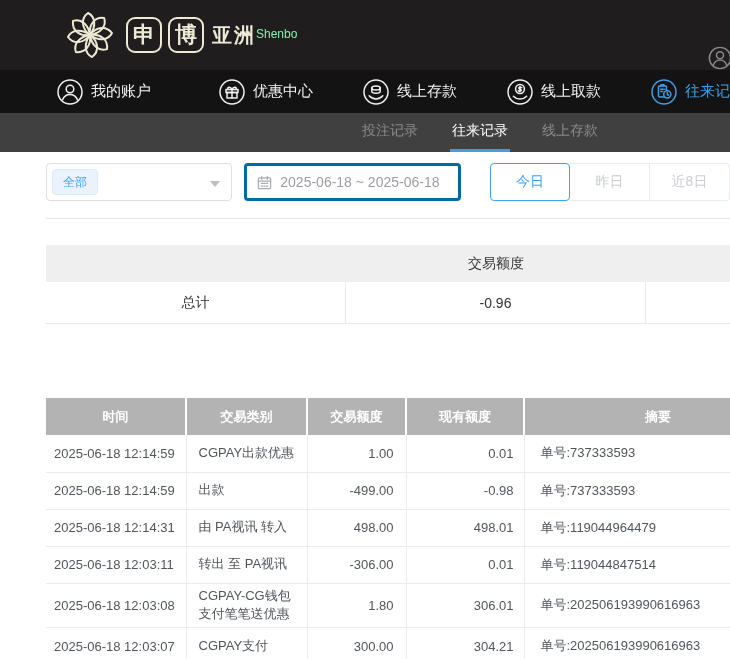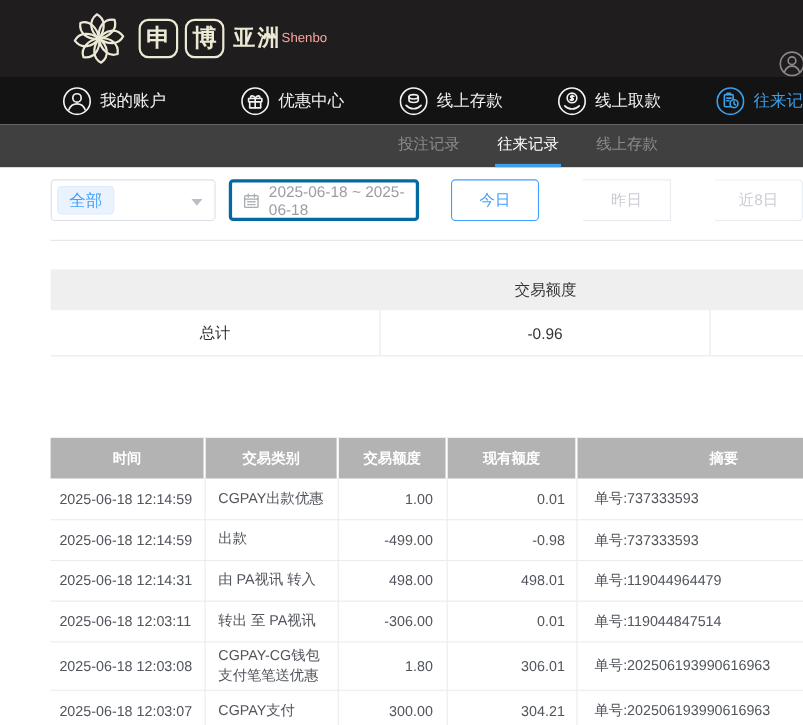--- a/index.html
+++ b/index.html
@@ -7,45 +7,45 @@
   body { font-family:"Liberation Sans","DejaVu Sans",sans-serif; }
   .page { position:relative; width:730px; height:659px; overflow:hidden; background:#fff; }
 
   
   .topbar { height:70px; background:#201d1e; display:flex; align-items:center; padding-left:64px; position:relative; }
   .logo { display:flex; align-items:center; gap:6px; color:#ece9d4; }
   .lotus { width:52px; height:52px; margin-right:4px; }
   .logo-box { width:36px; height:36px; border:2.5px solid #ece9d4; border-radius:9px; display:flex; align-items:center; justify-content:center; font-size:22px; font-weight:bold; }
   .logo-right { display:flex; flex-direction:row; line-height:1; margin-left:2px; }
   .logo-region { font-size:20px; font-weight:bold; letter-spacing:2px; }
-  .logo-sub { font-size:12px; margin-top:3px; color:#fca5a5; }
+  .logo-sub { font-size:12px; margin-top:3px; color:#86efac; }
   .userbox { position:absolute; left:708px; top:0; height:70px; display:flex; align-items:flex-end; gap:7px; white-space:nowrap; }
   .userbox svg { width:24px; height:24px; color:#8a8a8a; }
   .username { color:#3d9fe8; font-size:14px; }
 
   
   .mainnav { height:43px; background:#131313; display:flex; align-items:center; padding-left:72px; gap:50px; white-space:nowrap;justify-content:center; }
   .nav-item { display:flex; align-items:center; gap:8px; color:#f2f2f2; font-size:15px; cursor:pointer; flex:none; }
   .nav-item:first-child { margin-right:18px; }
   .nav-item svg { width:26px; height:26px; }
   .nav-item.active { color:#3d9fe8; }
 
   
   .subtabs { height:39px; background:#404040; display:flex; align-items:stretch; gap:30px; padding-left:360px; }
   .subtab { display:flex; align-items:center; color:#8b8b8b; font-size:14px; cursor:pointer; border-bottom:3px solid transparent; padding:0 2px; }
   .subtab.active { color:#ffffff; border-bottom-color:#3d9fe8; }
 
   
   .filters { display:flex; align-items:center; margin:11px 0 0 46px; }
   .select { position:relative; width:202px; height:38px; border:1px solid #dcdfe6; border-radius:4px; background:#fff; display:flex; align-items:center; padding:0 24px 0 5px; cursor:pointer; }
-  .tag { background:#eaf3fd; border:1px solid #d9ecff; color:#409eff; font-size:15px; border-radius:4px; height:26px; display:flex; align-items:center; padding:0 10px; }
+  .tag { background:#eaf3fd; border:1px solid #d9ecff; color:#409eff; font-size:12px; border-radius:4px; height:26px; display:flex; align-items:center; padding:0 10px; }
   .caret { position:absolute; right:11px; top:17px; width:0; height:0; border-left:5px solid transparent; border-right:5px solid transparent; border-top:6px solid #b9bdc5; }
   .datebox { margin-left:12px; width:236px; height:38px; border:3px solid #0369a1; border-radius:4px; display:flex; align-items:center; gap:8px; padding:0 10px; color:#9a9da3; font-size:14px; cursor:pointer; }
   .datebox svg { width:15px; height:15px; color:#a8abb2; flex:none; }
-  .btn-group { margin-left:29px; display:flex;gap:40px; }
+  .btn-group { margin-left:29px; display:flex; }
   .qbtn { width:80px; height:38px; display:flex; align-items:center; justify-content:center; font-size:14px; background:#fff; border:1px solid #e8ebf0; border-left-width:0; color:#c9ccd3; cursor:pointer; }
   .qbtn:first-child { border:1px solid #409eff; color:#409eff; border-radius:4px; position:relative; z-index:2; }
   .qbtn:last-child { border-top-right-radius:4px; border-bottom-right-radius:4px; }
 
   .divider { margin:17px 0 0 46px; width:684px; border-bottom:1px solid #e6e6e6; }
 
   
   .sum-table { margin:26px 0 0 46px; width:684px; font-size:14px; color:#333; }
   .sum-head { height:37px; background:#efefef; display:flex; align-items:center; }
   .sum-head .sc { text-align:center; }

